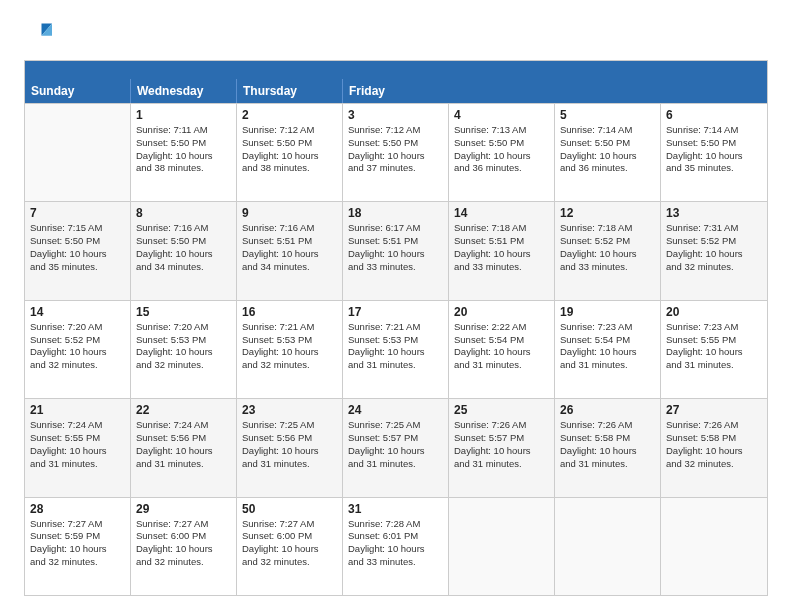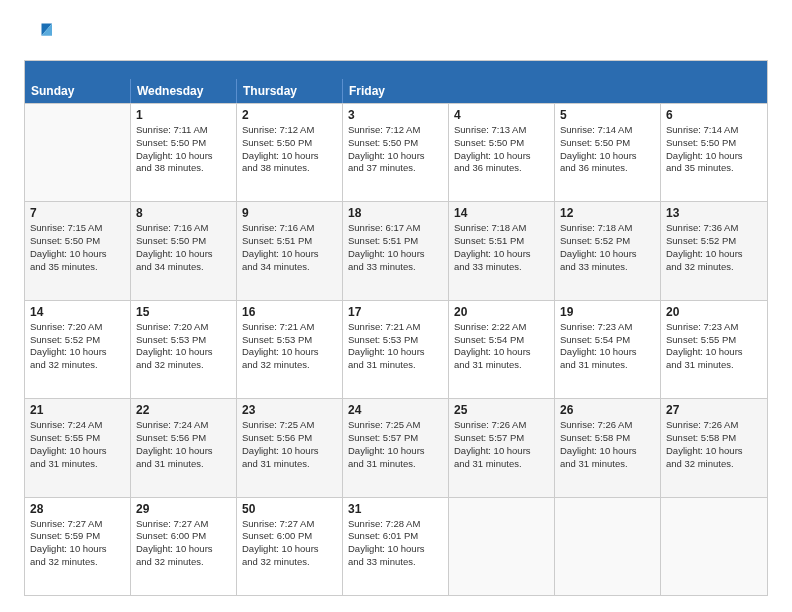--- a/index.html
+++ b/index.html
@@ -213,21 +213,21 @@
           </div>
           <div class="cal-cell shaded">
             <span class="day-num">12</span>
             <span class="cell-line">Sunrise: 7:18 AM</span>
             <span class="cell-line">Sunset: 5:52 PM</span>
             <span class="cell-line">Daylight: 10 hours</span>
             <span class="cell-line">and 33 minutes.</span>
           </div>
           <div class="cal-cell shaded">
             <span class="day-num">13</span>
-            <span class="cell-line">Sunrise: 7:36 AM</span>
+            <span class="cell-line">Sunrise: 7:31 AM</span>
             <span class="cell-line">Sunset: 5:52 PM</span>
             <span class="cell-line">Daylight: 10 hours</span>
             <span class="cell-line">and 32 minutes.</span>
           </div>
         </div>
         <div class="cal-week">
           <div class="cal-cell">
             <span class="day-num">14</span>
             <span class="cell-line">Sunrise: 7:20 AM</span>
             <span class="cell-line">Sunset: 5:52 PM</span>

